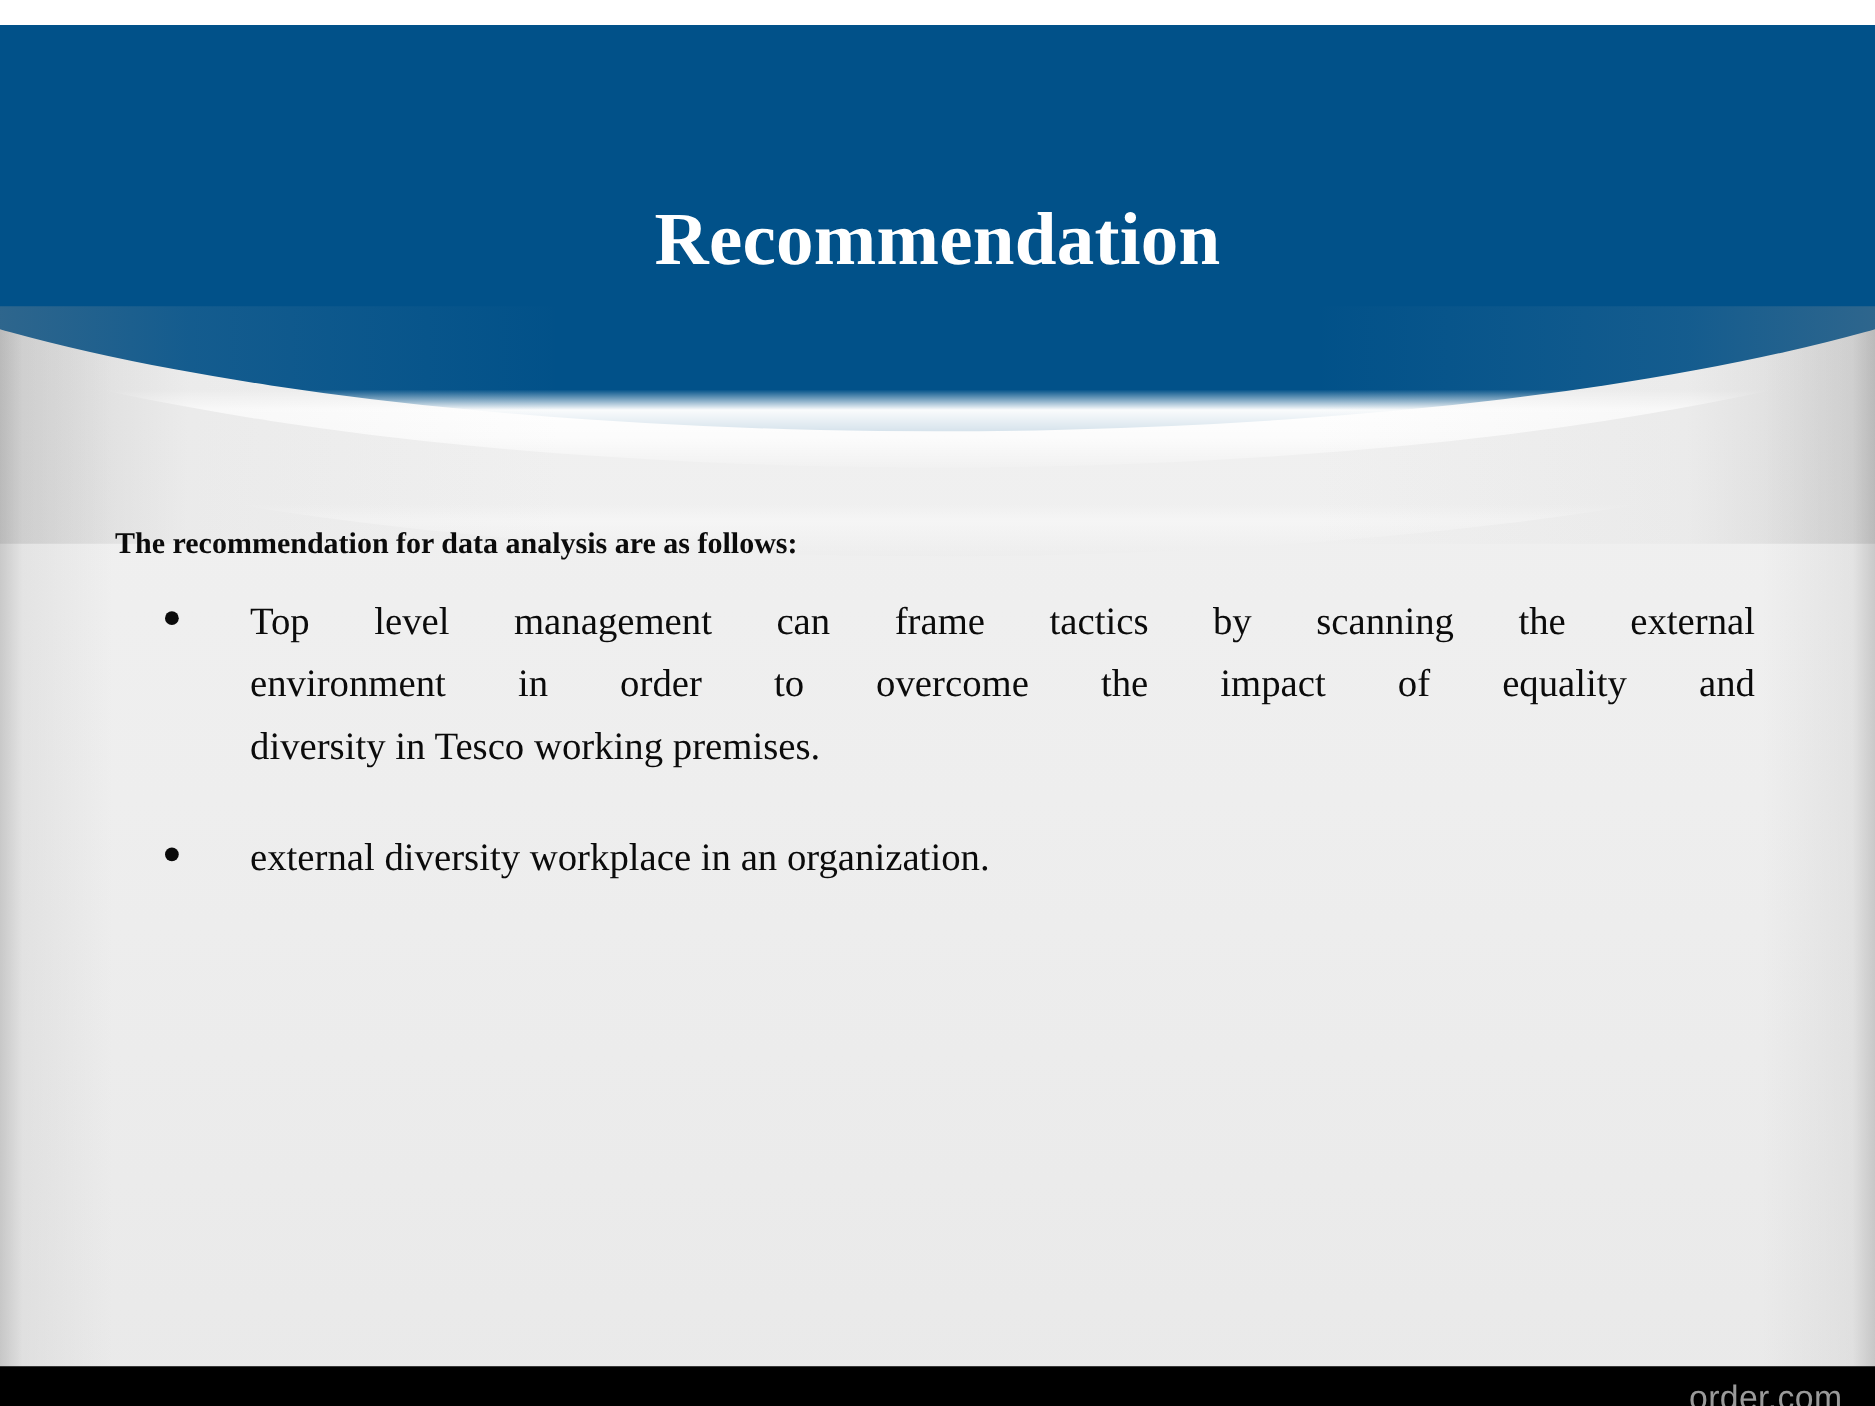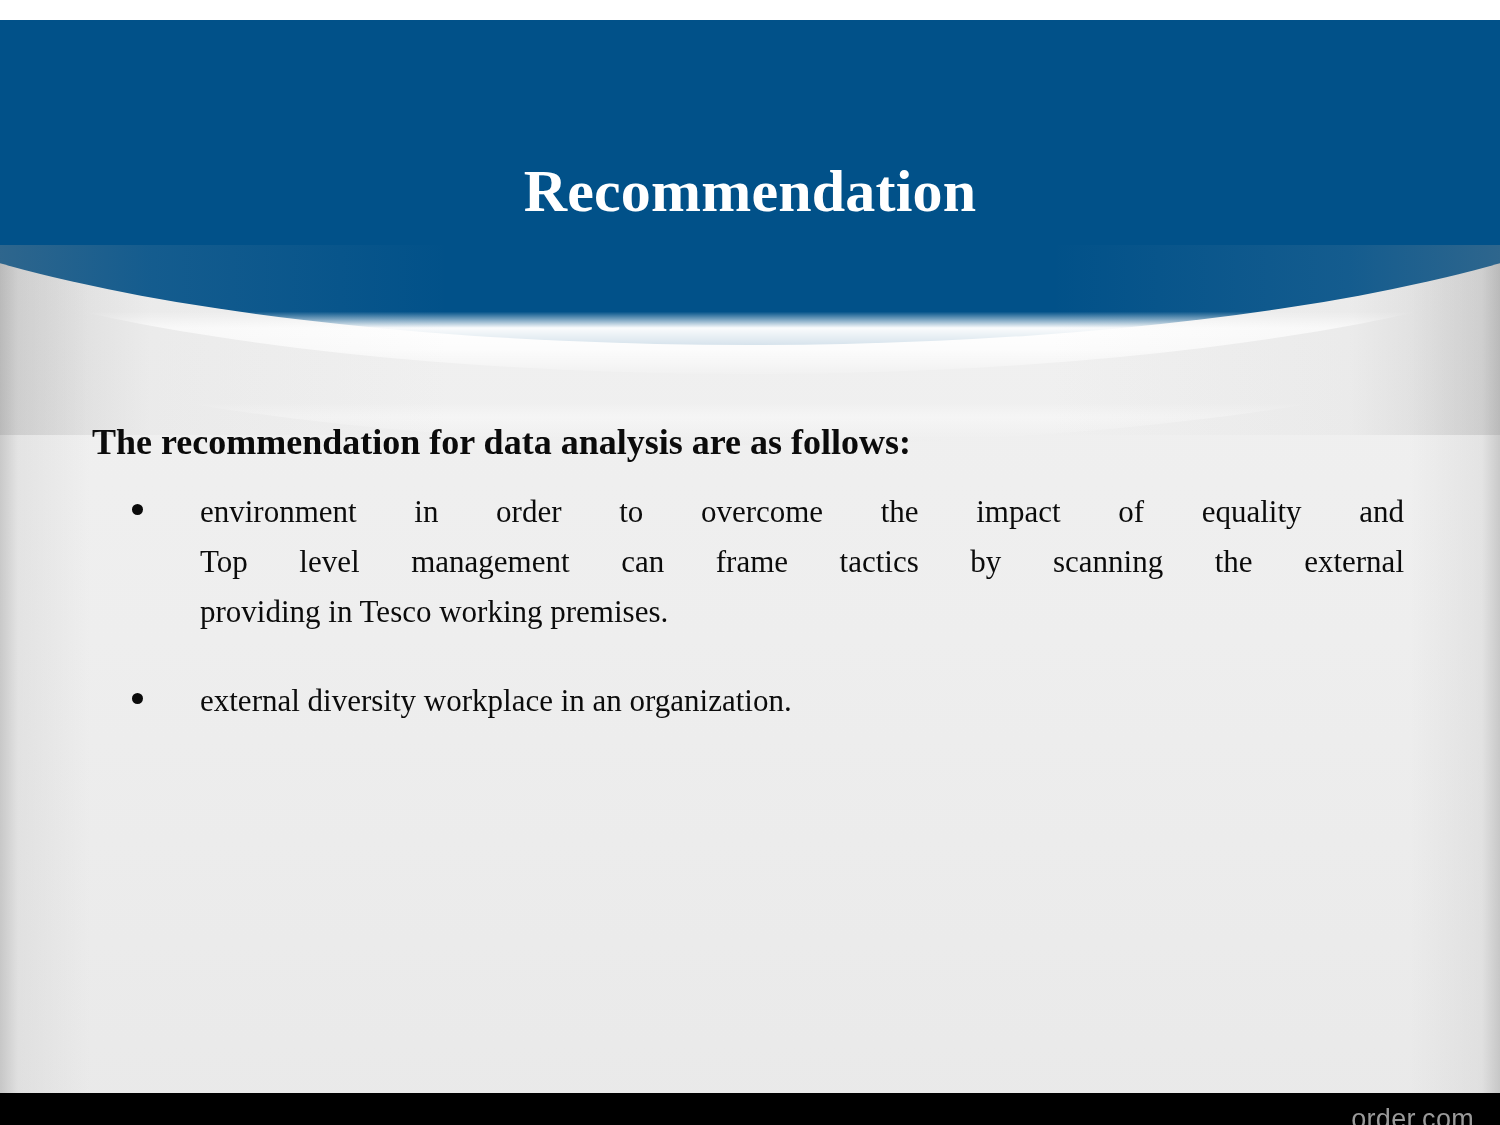--- a/index.html
+++ b/index.html
@@ -118,21 +118,21 @@
     position: absolute;
     left: 0;
     top: 400px;
     width: 100%;
     z-index: 6;
     color: #0b0b0b;
   }
 
   .lead {
     margin: 0 0 22px 92px;
-    font-size: 36px;
+    font-size: 24px;
     font-weight: bold;
     line-height: 1.25;
   }
 
   .bullets {
     margin: 0;
     padding: 0;
     list-style: none;
   }
 
@@ -206,23 +206,23 @@
   <h1 class="title">Recommendation</h1>
 
   <div class="content">
 
     <p class="lead">The recommendation for data analysis are as follows:</p>
 
     <ul class="bullets">
 
       <li class="bullet-item">
         <span class="bullet-dot"></span>
+        <span class="just-line">Top level management can frame tactics by scanning the external</span>
         <span class="just-line">environment in order to overcome the impact of equality and</span>
-        <span class="just-line">Top level management can frame tactics by scanning the external</span>
-        <span class="last-line">providing in Tesco working premises.</span>
+        <span class="last-line">diversity in Tesco working premises.</span>
       </li>
 
       <li class="bullet-item">
         <span class="bullet-dot"></span>
         <span class="last-line">external diversity workplace in an organization.</span>
       </li>
 
     </ul>
   </div>
 

